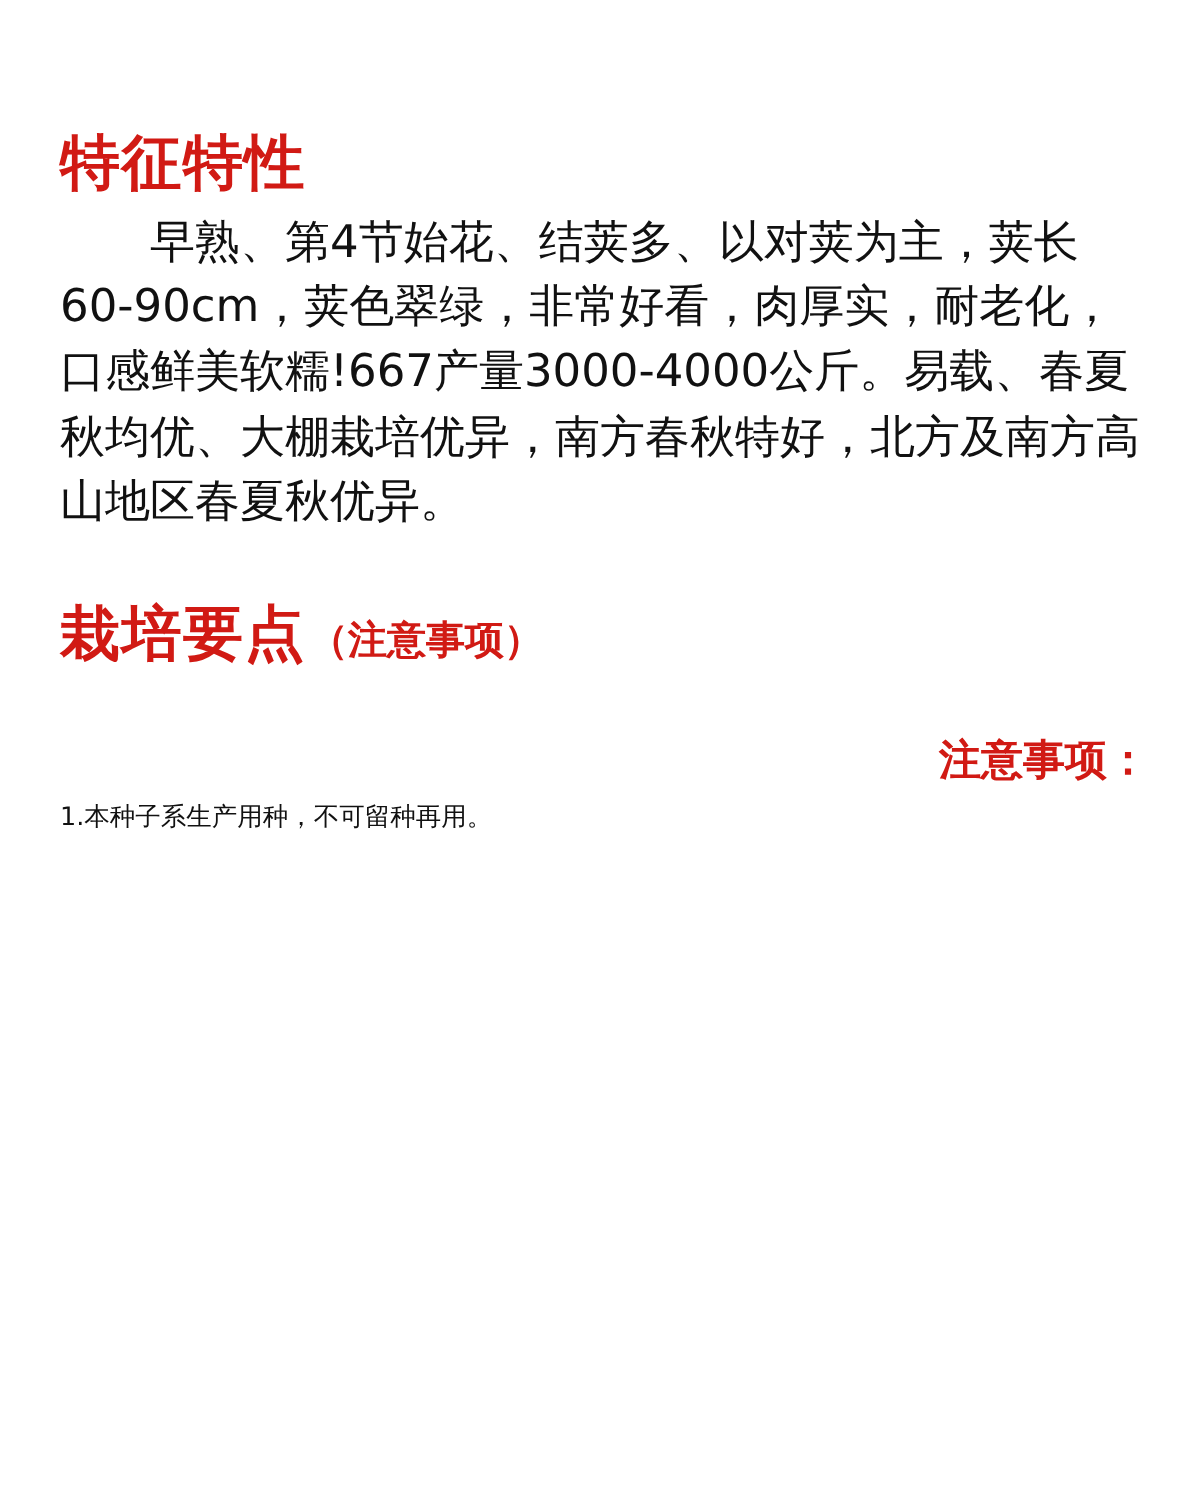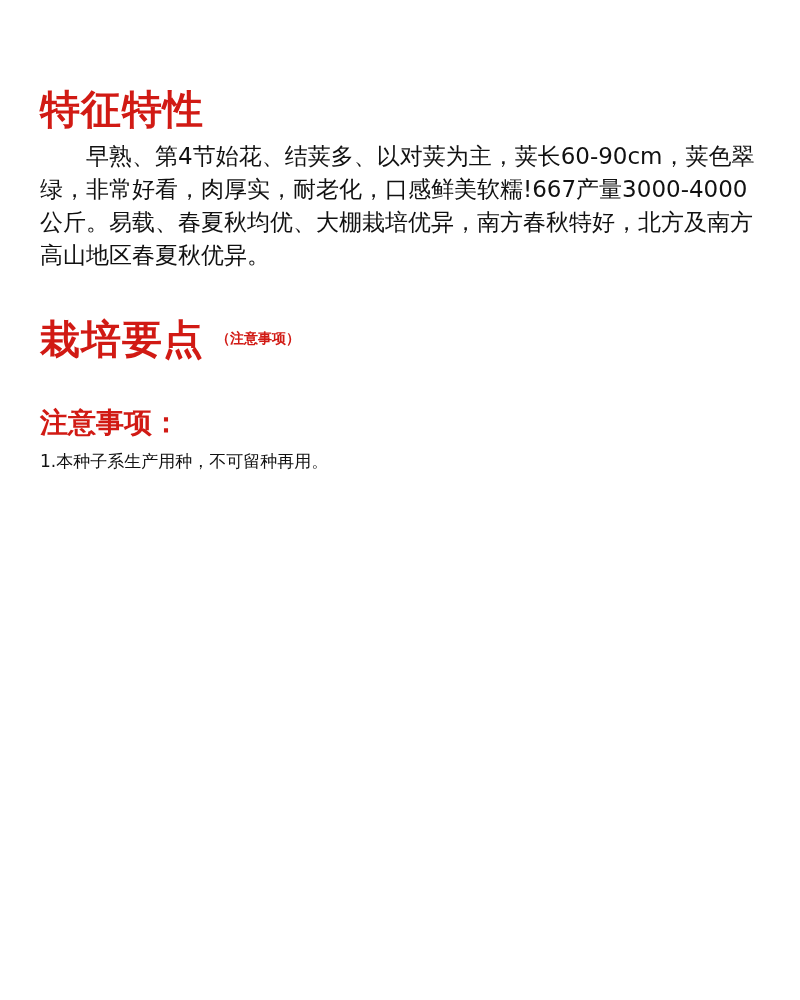--- a/index.html
+++ b/index.html
@@ -27,45 +27,45 @@
     color: #d11a14;
     font-weight: bold;
     font-size: 40px;
     line-height: 1.05;
     letter-spacing: 1px;
     margin: 0 0 10px 0;
     font-family: "DejaVu Serif", "Liberation Serif", serif;
   }
   .heading-row {
     display: flex;
-    align-items: center;
+    align-items: flex-end;
     margin: 0 0 8px 0;
-    gap: 10px;
   }
   .heading-row .heading {
     margin: 0;
   }
   .heading-note {
     color: #d11a14;
     font-weight: bold;
-    font-size: 14px;
+    font-size: 26px;
     font-family: "DejaVu Serif", "Liberation Serif", serif;
     margin-left: 2px;
     letter-spacing: 0px;
   }
   .heading-small {
     color: #d11a14;
     font-weight: bold;
     font-size: 28px;
     line-height: 1.1;
     margin: 0 0 10px 0;
     font-family: "DejaVu Sans", "Liberation Sans", sans-serif;
+    text-align: right;
   }
   .body-text {
-    font-size: 23px;
+    font-size: 30px;
     line-height: 1.44;
     color: #111111;
     margin: 0;
     text-align: left;
     letter-spacing: 0px;
   }
   .indent {
     text-indent: 2em;
   }
   .body-small {

